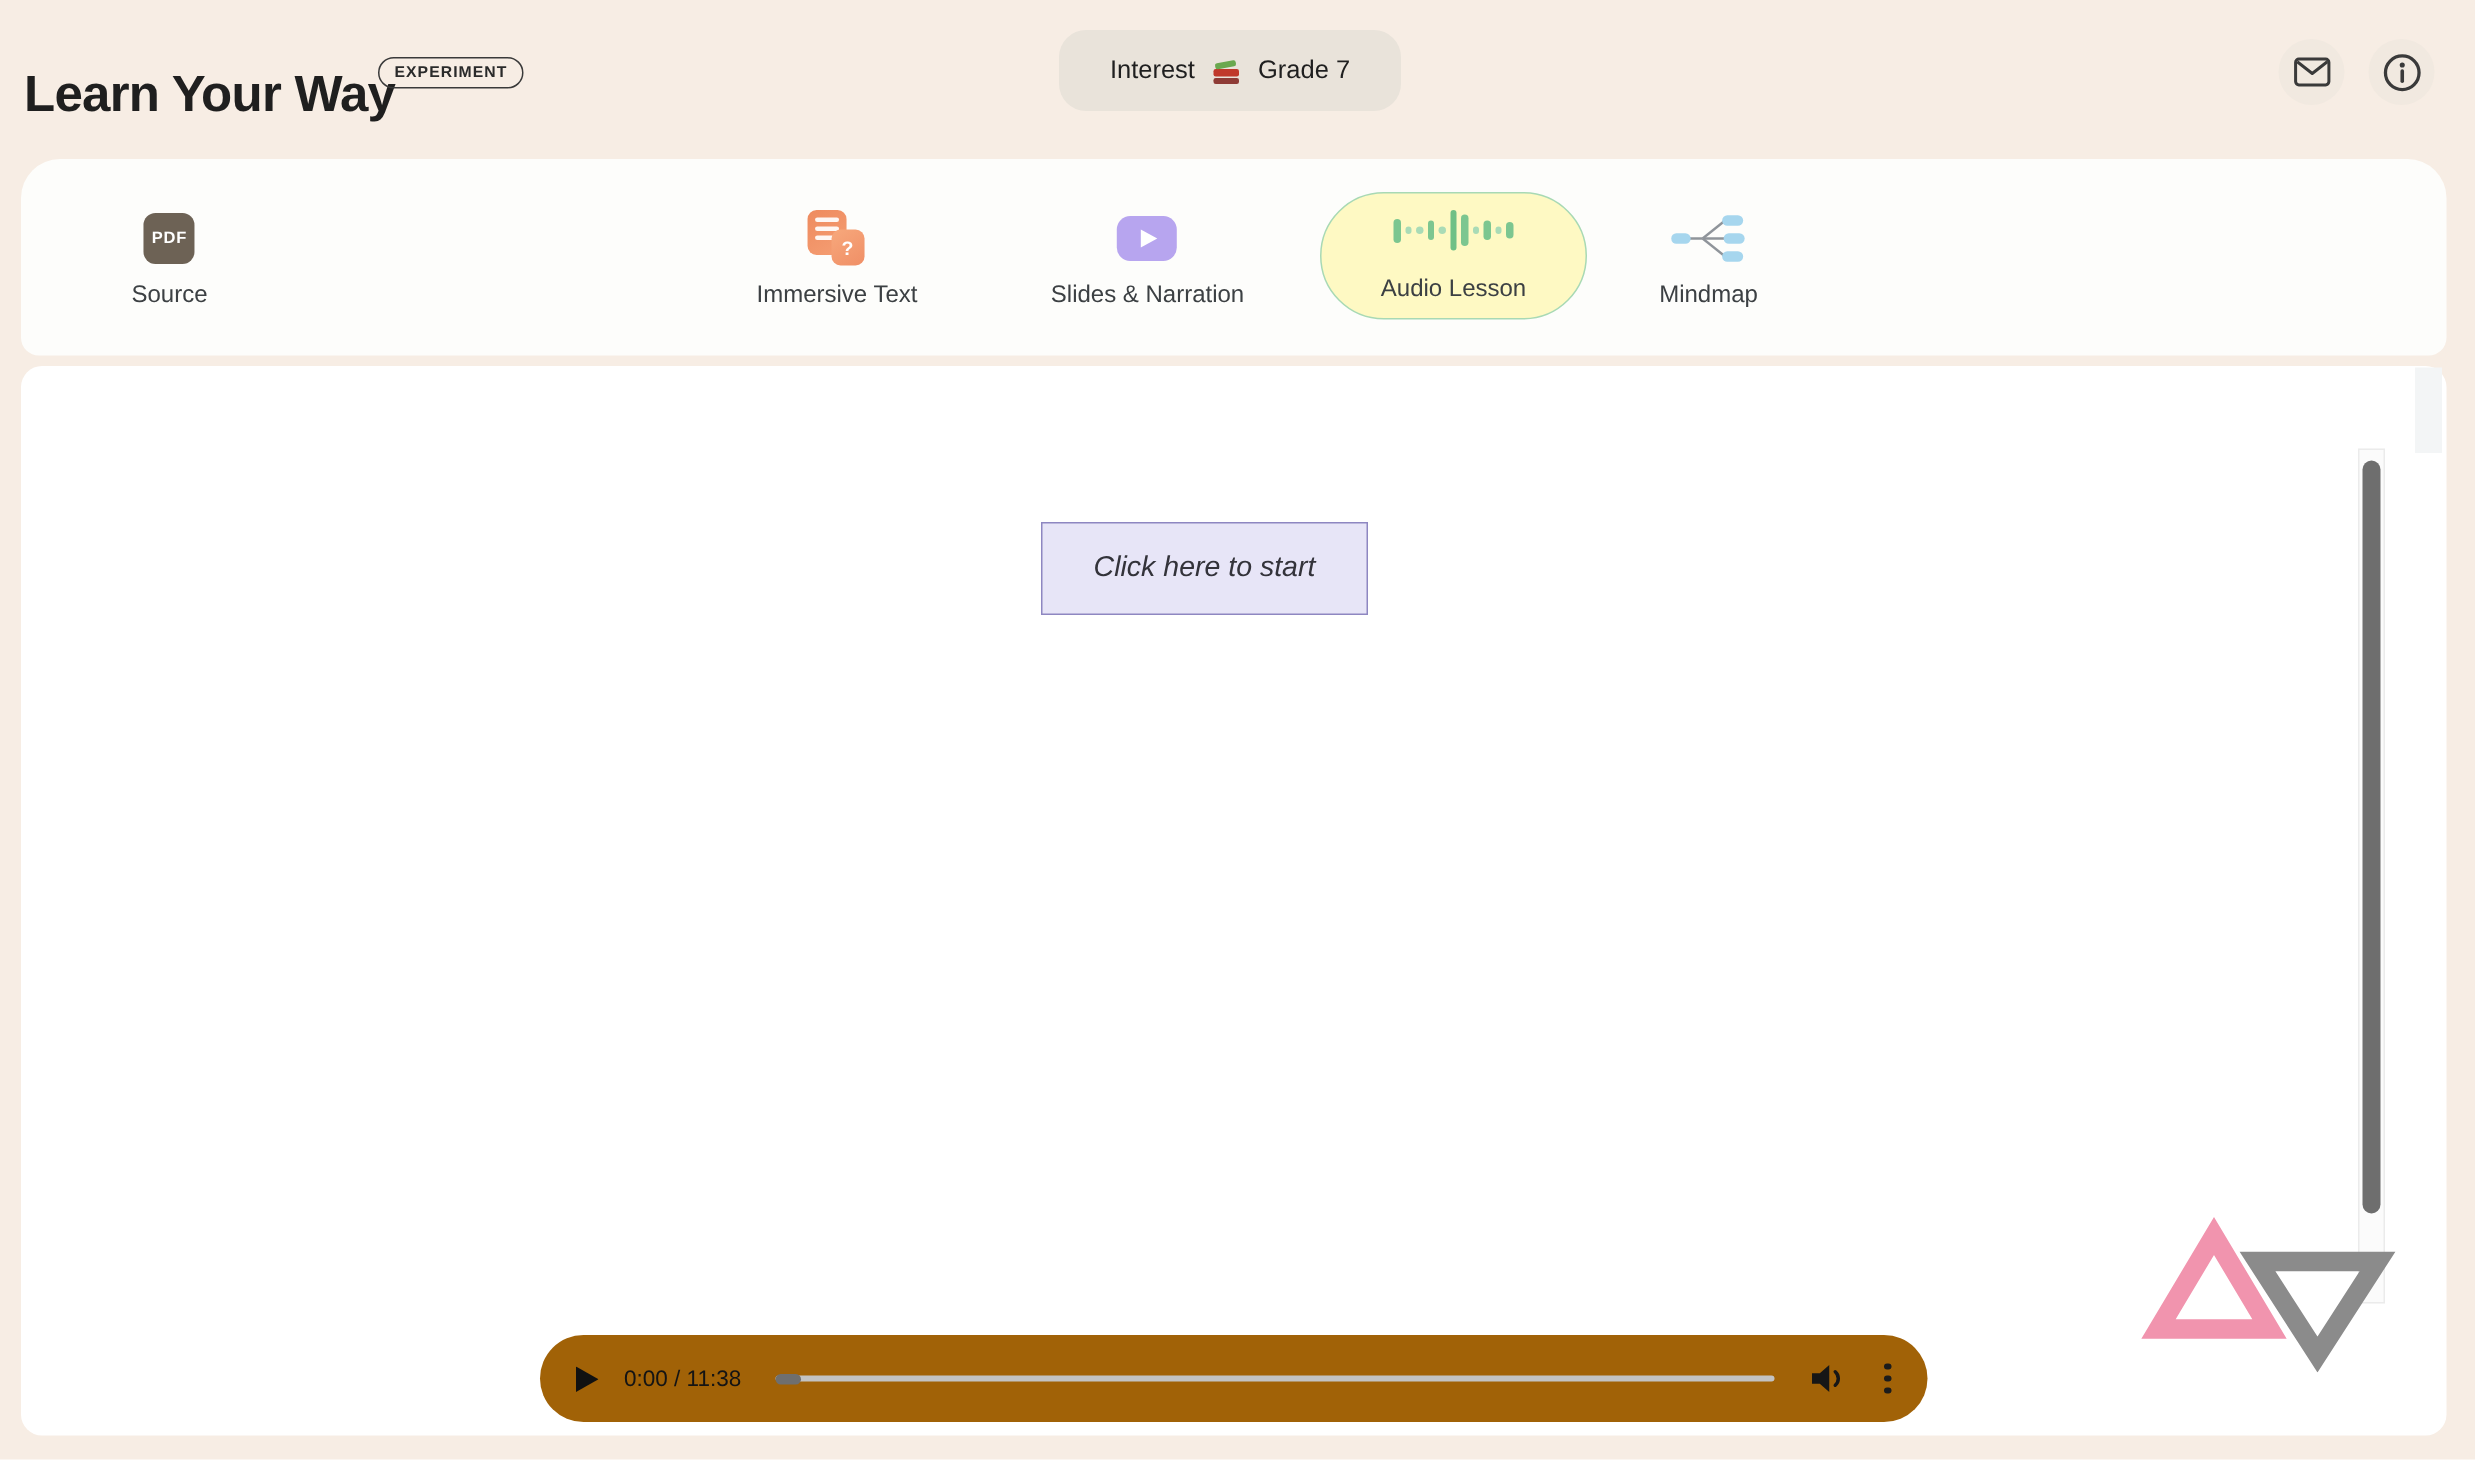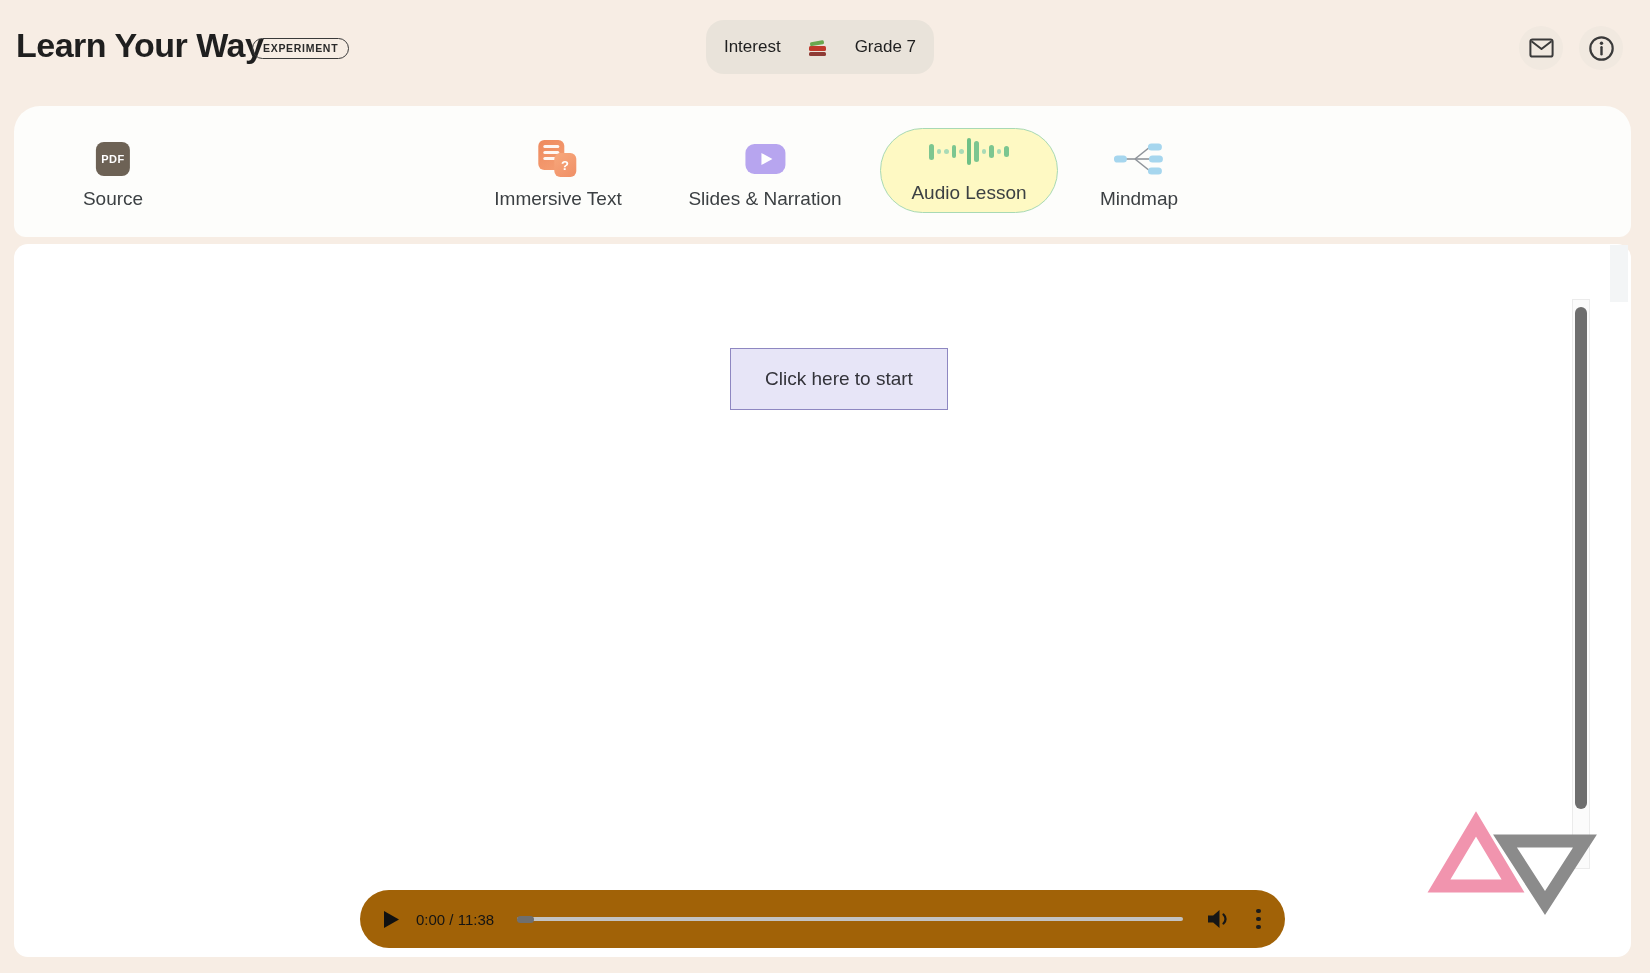--- a/index.html
+++ b/index.html
@@ -7,33 +7,33 @@
   body {
     position:relative;
     background:#f7ede4;
     font-family:"Liberation Sans", sans-serif;
     overflow:hidden;
     color:#202124;
   }
 
   
   .app-title {
-    position:absolute; left:16px; top:26px;
+    position:absolute; left:16px; top:44px;
     font-size:34px; font-weight:bold; letter-spacing:-0.5px; color:#1f1f1f;
   }
   .experiment-badge {
     position:absolute; left:252px; top:38px;
     border:1.4px solid #3a3a3a; border-radius:12px;
     padding:3px 10px 4px 10px;
     font-size:10.5px; letter-spacing:0.7px; color:#2a2a2a; font-weight:700;
   }
   .context-pill {
     position:absolute; left:706px; top:20px; width:228px; height:54px;
     background:#e9e3da; border-radius:18px;
-    display:flex; align-items:center; justify-content:center; gap:26px;
+    display:flex; align-items:center; justify-content:center; gap:10px;
     font-size:17px; color:#1f1f1f; cursor:pointer;
   }
   .books-icon { display:flex; flex-direction:column; align-items:center; justify-content:flex-end; width:22px; height:18px; gap:1px; }
   .books-icon .b1 { width:14px; height:4px; border-radius:1.5px; background:#6aa84f; transform:rotate(-10deg) translateX(-1px); }
   .books-icon .b2 { width:17px; height:4.5px; border-radius:1.5px; background:#c0392b; }
   .books-icon .b3 { width:17px; height:4.5px; border-radius:1.5px; background:#8e3b35; }
   .icon-btn {
     position:absolute; top:26px; width:44px; height:44px; border-radius:50%;
     background:#f1e9e0; display:flex; align-items:center; justify-content:center; cursor:pointer;
   }
@@ -44,21 +44,21 @@
   .tabbar {
     position:absolute; left:14px; top:106px; width:1617px; height:131px;
     background:#fdfdfb; border-radius:26px 26px 12px 12px;
   }
   .tab {
     position:absolute; top:34px; transform:translateX(-50%);
     display:flex; flex-direction:column; align-items:center; gap:10px;
     cursor:pointer;
   }
   .tab .icon-slot { height:38px; display:flex; align-items:center; justify-content:center; }
-  .tab-label { font-size:19px; color:#3c4043; white-space:nowrap; }
+  .tab-label { font-size:16px; color:#3c4043; white-space:nowrap; }
   .tab-source   { left:99px; }
   .tab-immersive{ left:544px; }
   .tab-slides   { left:751px; }
   .tab-mindmap  { left:1125px; }
   .tab-audio {
     position:absolute; left:866px; top:22px; width:178px; height:85px;
     border:1.5px solid #a8d9b4; border-radius:44px; background:#fef9c3;
     display:flex; flex-direction:column; align-items:center; justify-content:center; gap:16px;
     cursor:pointer;
   }
@@ -104,24 +104,24 @@
   .tr-strip { position:absolute; left:1610px; top:245px; width:18px; height:57px; background:#f3f5f6; }
   .scroll-track {
     position:absolute; left:1572px; top:299px; width:18px; height:570px;
     background:#fbfbfb; border:1px solid #ebebeb;
   }
   .scroll-thumb {
     position:absolute; left:1575px; top:307px; width:12px; height:502px;
     background:#6e6e6e; border-radius:6px; cursor:pointer;
   }
   .start-button {
-    position:absolute; left:730px; top:348px; width:218px; height:62px;
+    position:absolute; left:694px; top:348px; width:218px; height:62px;
     background:#e7e5f7; border:1.5px solid #8e87c1;
     display:flex; align-items:center; justify-content:center;
-    font-size:19px; color:#33333a; cursor:pointer;
+    font-size:19px; color:#33333a; cursor:pointer;font-style:italic;
   }
 
   
   .player {
     position:absolute; left:360px; top:890px; width:925px; height:58px;
     background:#a16207; border-radius:29px;
     display:flex; align-items:center;
   }
   .play-btn { margin-left:24px; width:15px; height:17px; cursor:pointer; display:flex; align-items:center; }
   .time-display { margin-left:17px; width:88px; font-size:15px; color:#141414; white-space:nowrap; }

